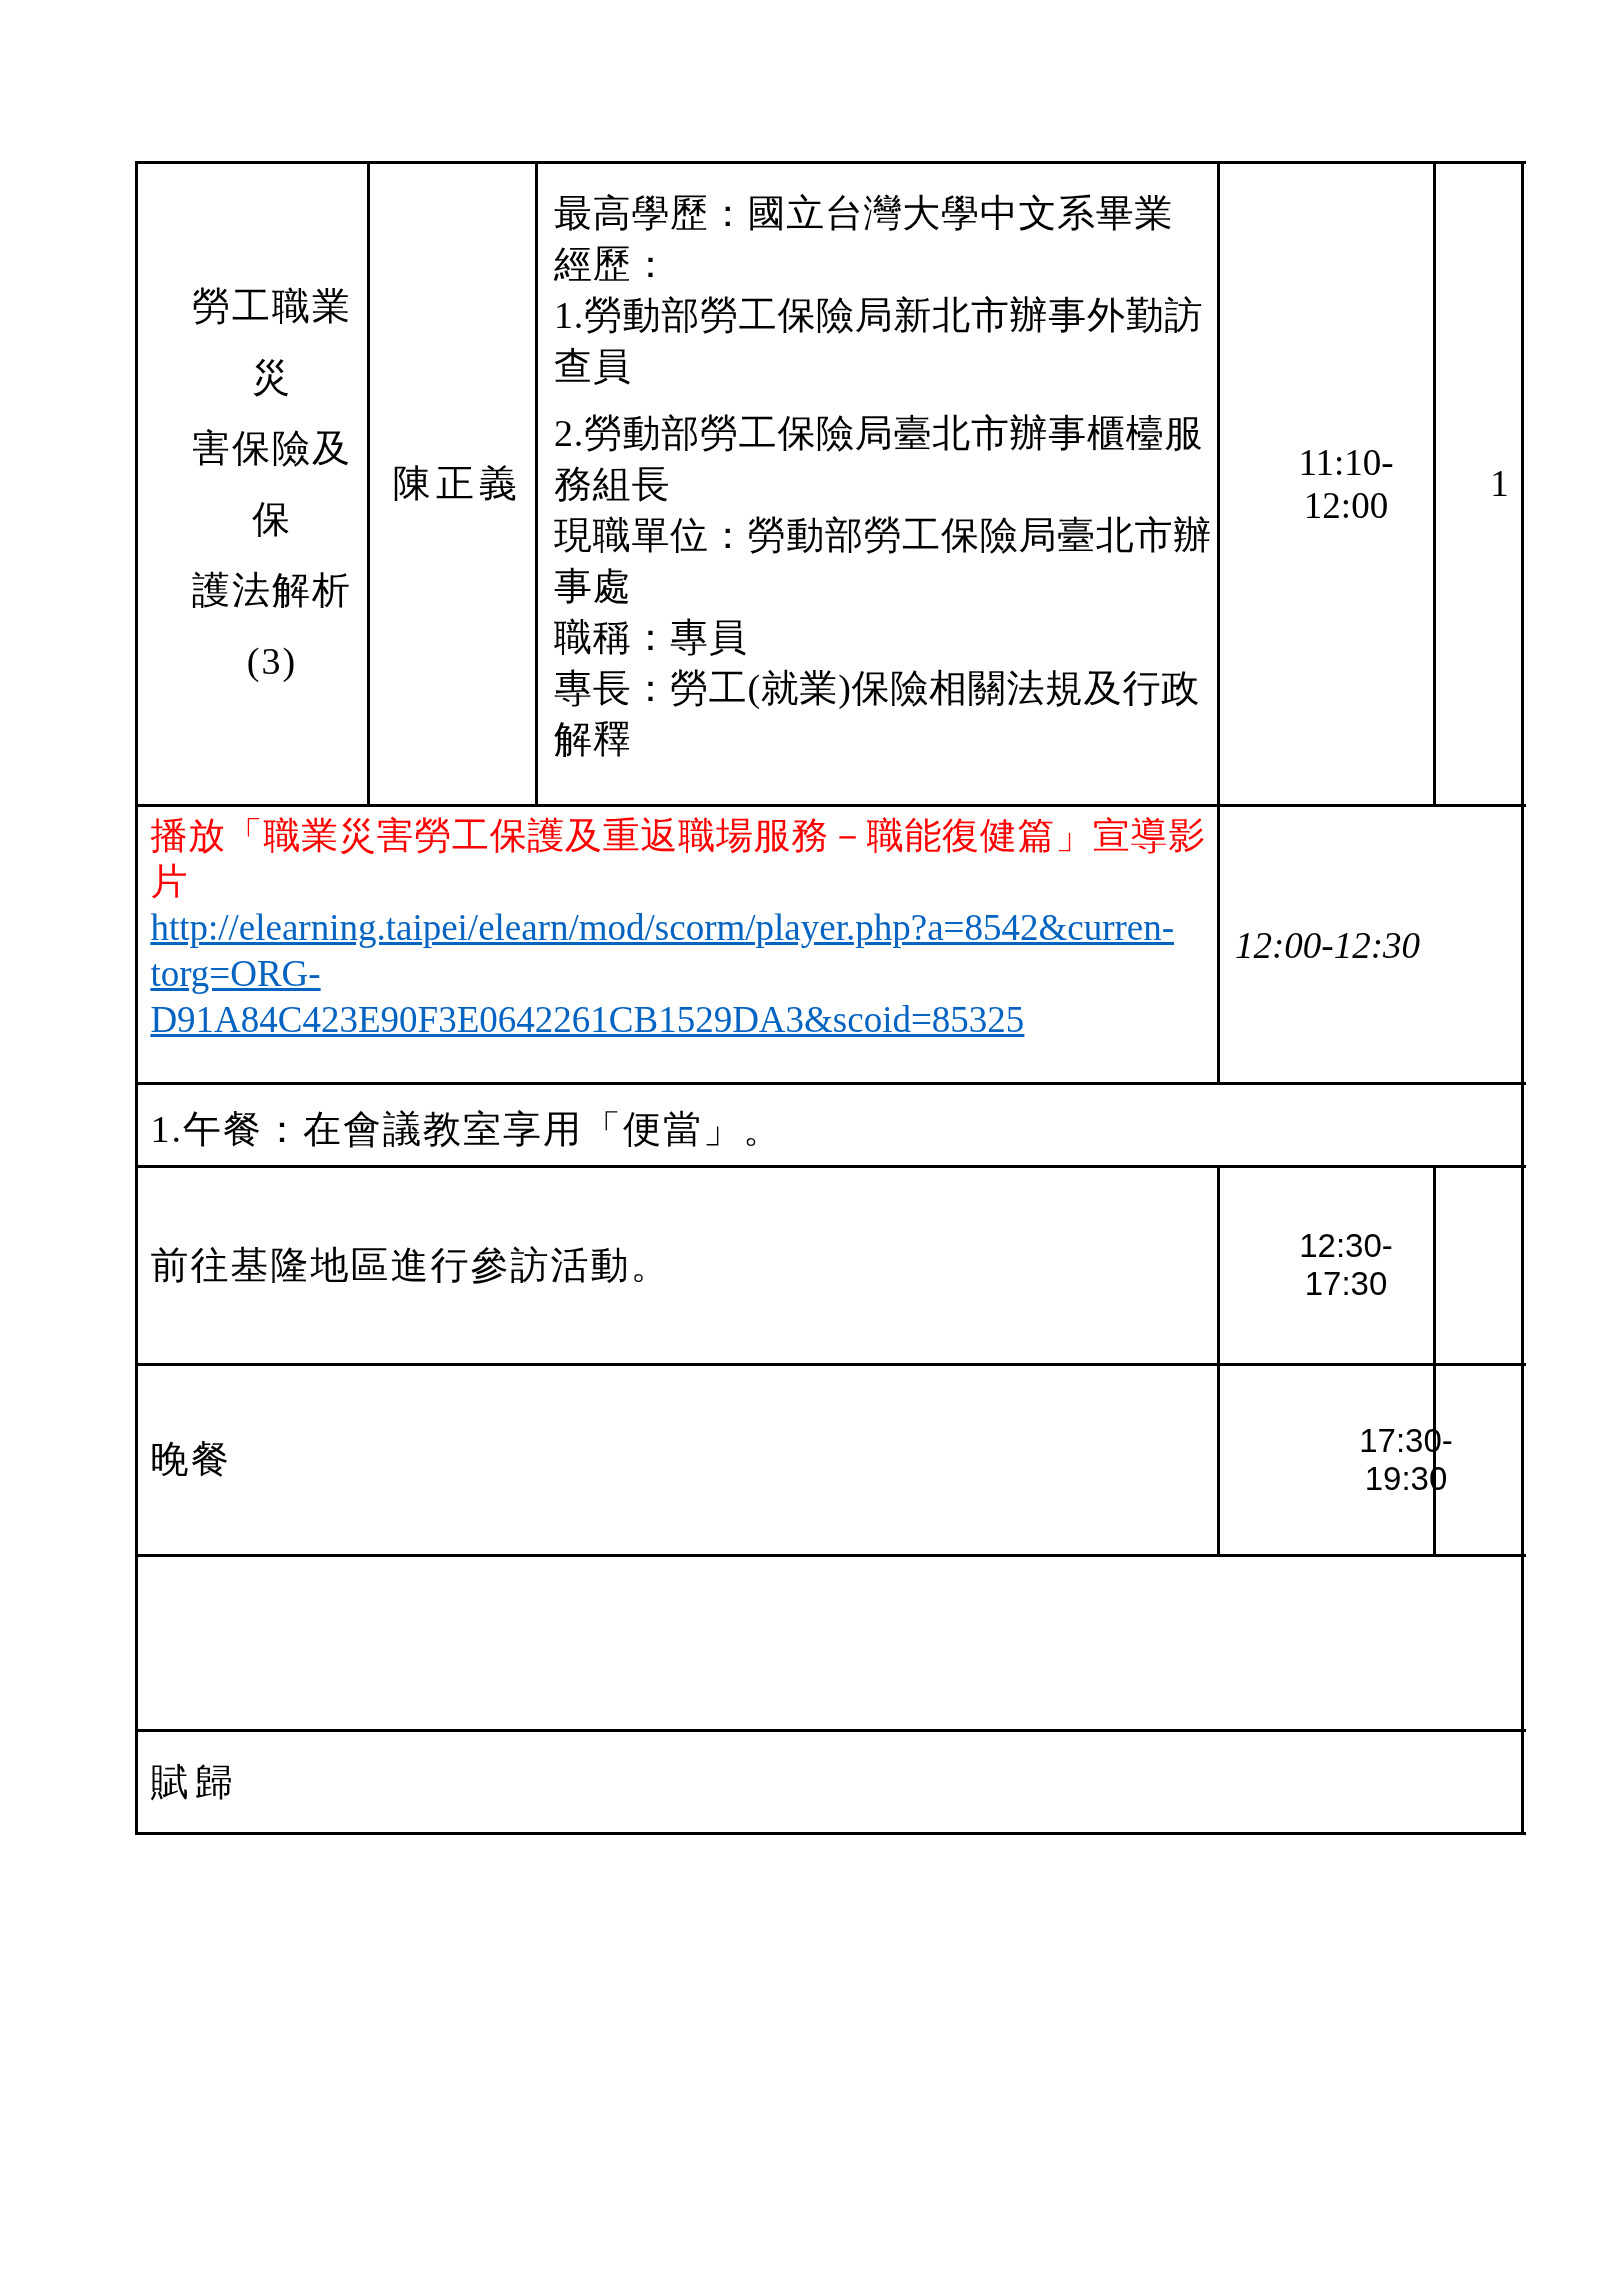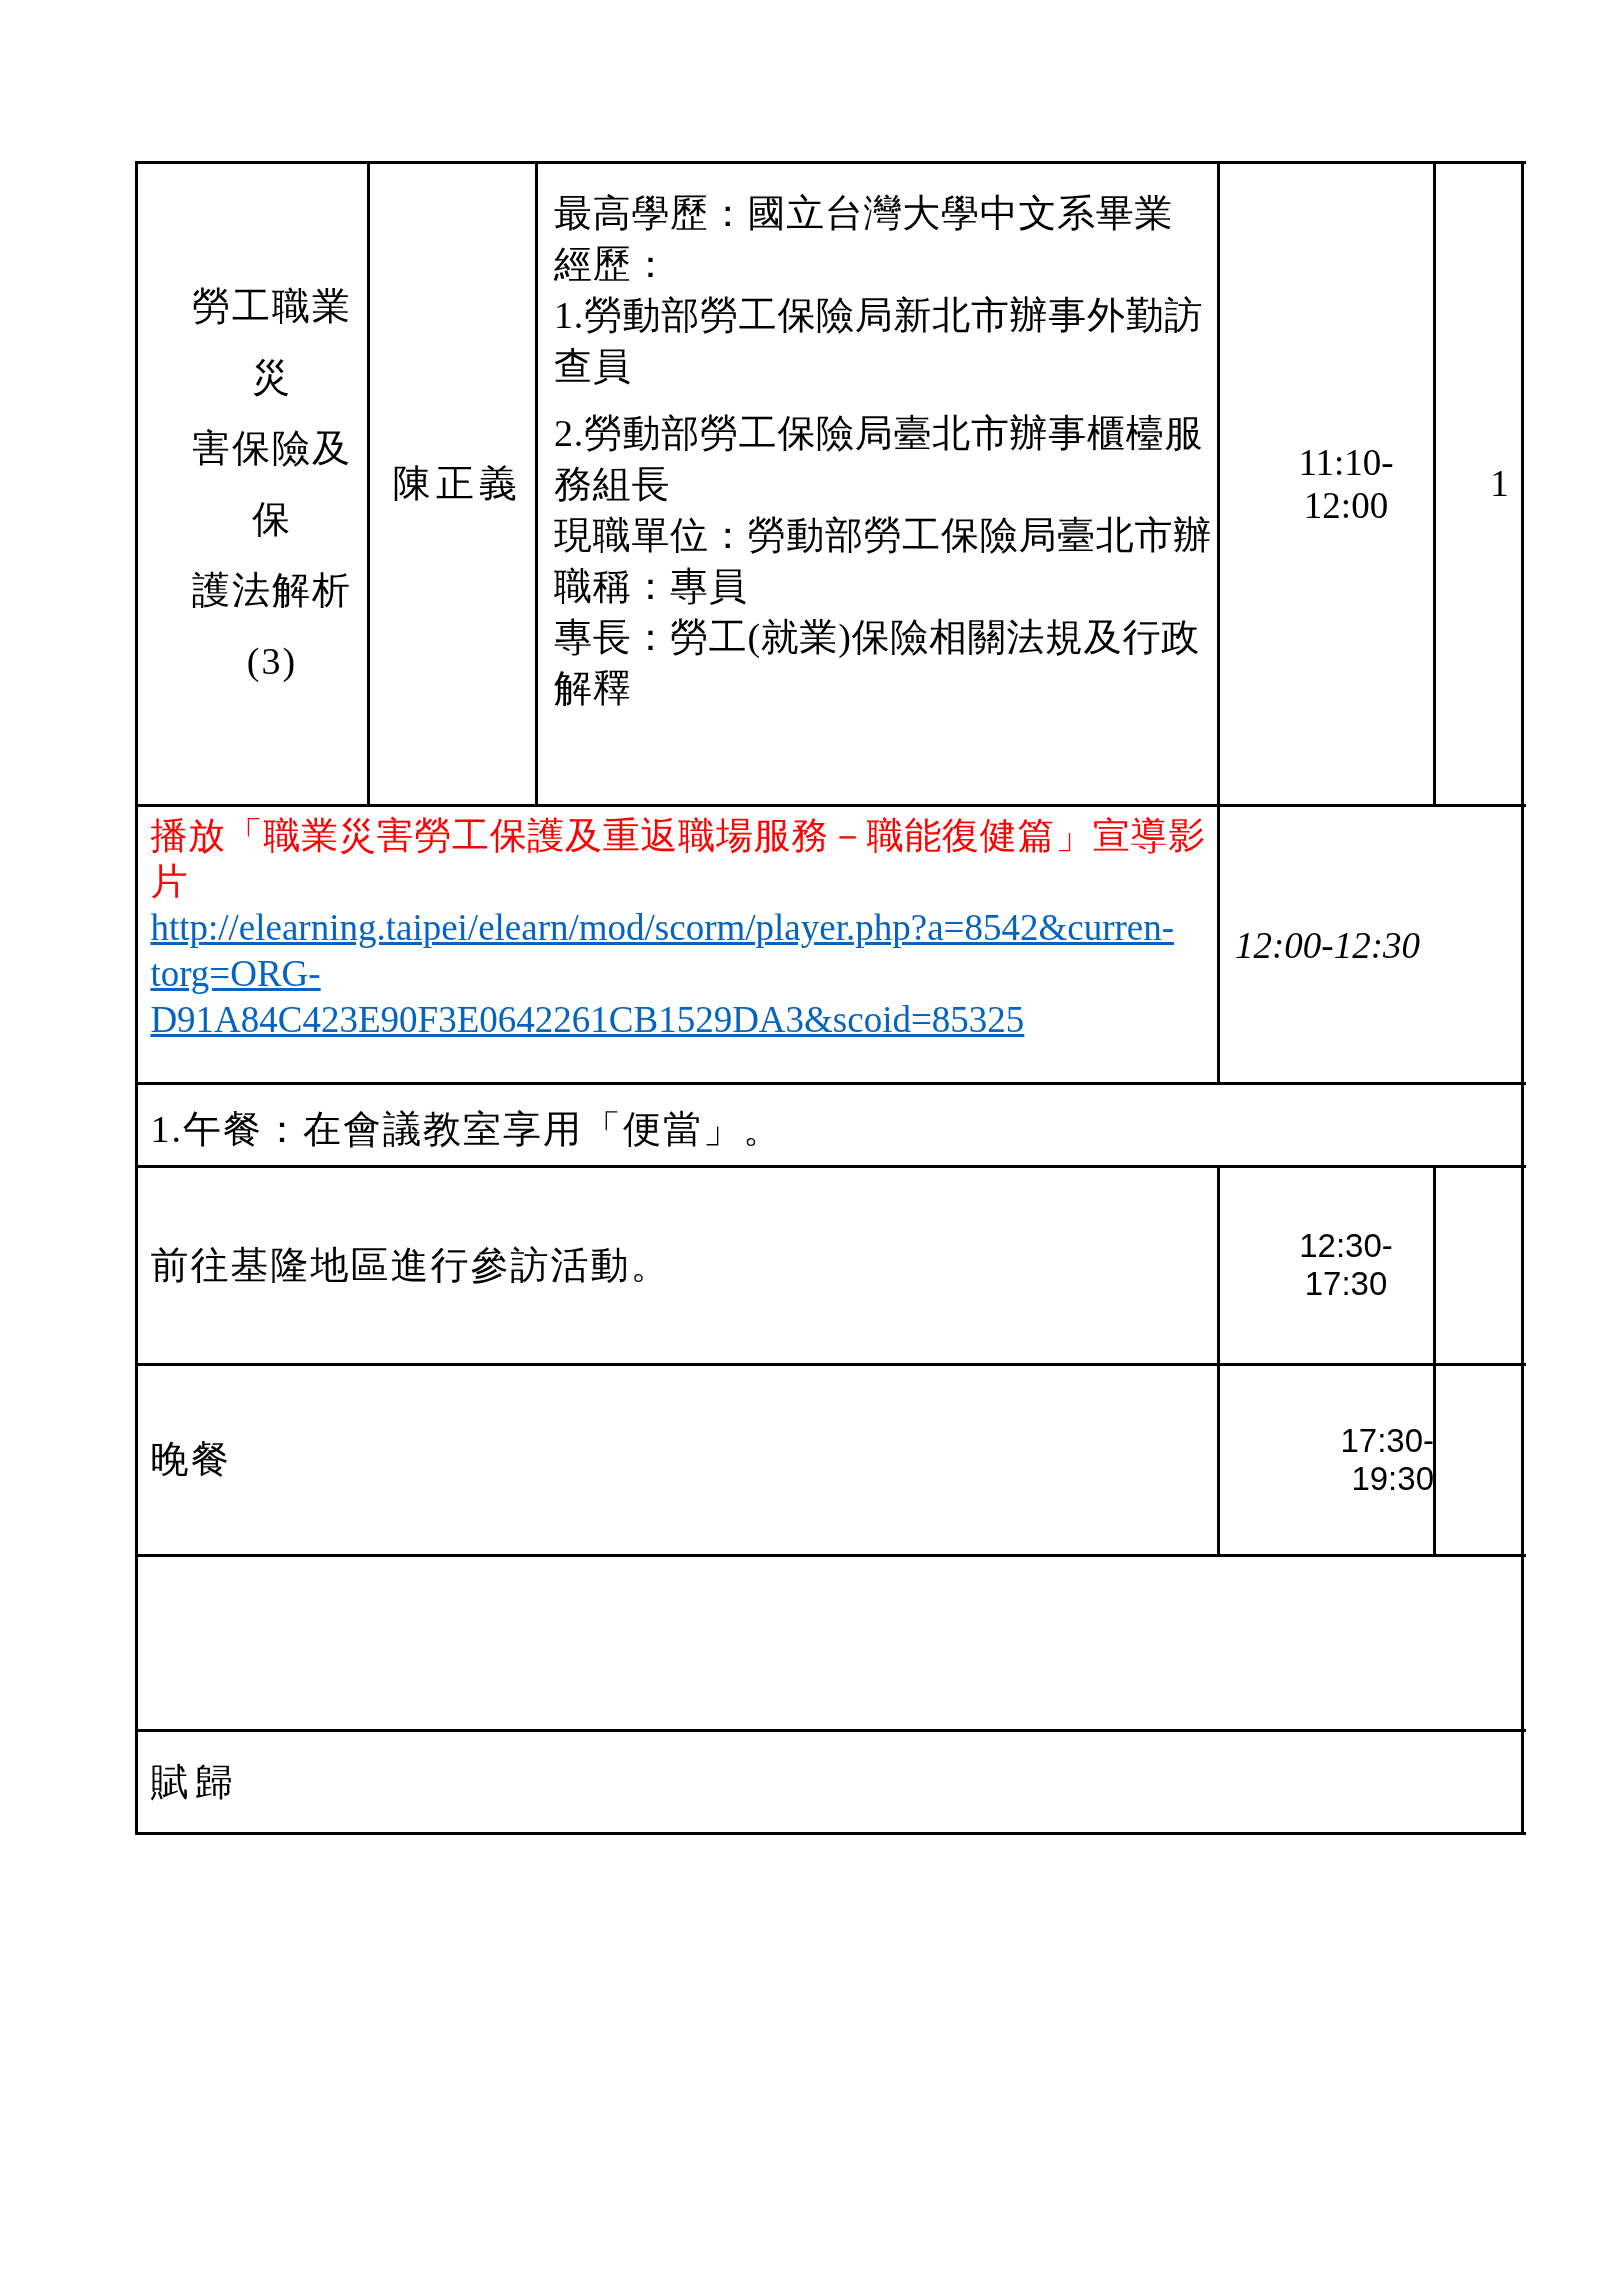--- a/index.html
+++ b/index.html
@@ -31,21 +31,21 @@
               letter-spacing: 0.7px; }
   .bio-line { white-space: nowrap; }
   .bio-line.para2 { margin-top: 15.7px; }
 
   .time-cell-serif { font-size: 37px; }
   .time-cell-sans  { font-size: 33px; font-family: "Liberation Sans", "DejaVu Sans", sans-serif; }
   .t1 { left: 1218px; top: 162px;  width: 216px; height: 643px; }
   .c1 { left: 1434px; top: 162px;  width: 91px; height: 643px; font-size: 37px; }
   .t2 { left: 1154px; top: 806px; width: 307px; height: 279px; font-style: italic; }
   .t4 { left: 1218px; top: 1166px; width: 216px; height: 198px; }
-  .t5 { left: 1218px; top: 1364px; width: 216px; height: 191px; text-align: right; }
+  .t5 { left: 1278px; top: 1364px; width: 216px; height: 191px; }
   .e4 { left: 1434px; top: 1166px; width: 91px; height: 198px; }
   .e5 { left: 1434px; top: 1364px; width: 91px; height: 191px; }
 
   .video-cell { left: 136px; top: 806px; width: 1082px; height: 279px;
                 padding: 6.5px 11.8px 0 14.4px; font-size: 37px; line-height: 46px; }
   .red-line { color: #ff0000; letter-spacing: 0.7px; white-space: nowrap; }
   .link-block { color: #0563c1; text-decoration: underline; display: block; cursor: pointer; }
   .link-line { white-space: nowrap; }
 
   .lunch-cell { left: 136px; top: 1083px; width: 1389px; height: 83px;
@@ -100,20 +100,21 @@
   </div>
 
   <div class="cell bio-cell">
     <div class="bio-line">最高學歷：國立台灣大學中文系畢業</div>
     <div class="bio-line">經歷：</div>
     <div class="bio-line">1.勞動部勞工保險局新北市辦事外勤訪</div>
     <div class="bio-line">查員</div>
     <div class="bio-line para2">2.勞動部勞工保險局臺北市辦事櫃檯服</div>
     <div class="bio-line">務組長</div>
     <div class="bio-line">現職單位：勞動部勞工保險局臺北市辦</div>
+    <div class="bio-line">事處</div>
     <div class="bio-line">職稱：專員</div>
     <div class="bio-line">專長：勞工(就業)保險相關法規及行政</div>
     <div class="bio-line">解釋</div>
   </div>
 
   <div class="cell t1 time-cell-serif vcenter hcenter">
     <div>11:10-12:00</div>
   </div>
 
   <div class="cell c1 vcenter hcenter">

